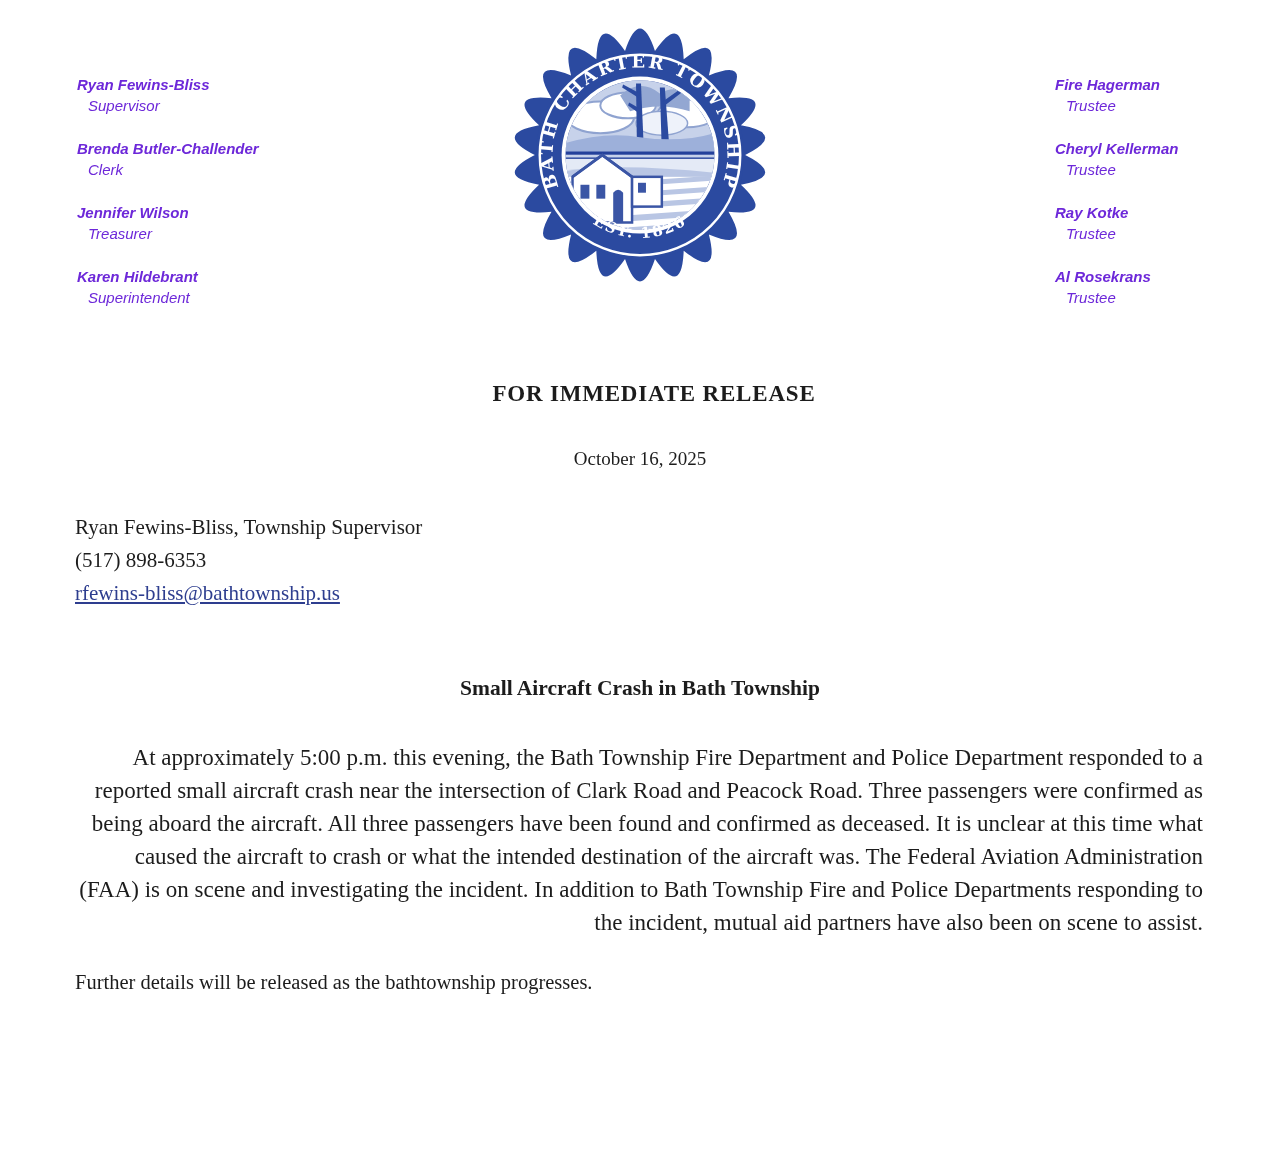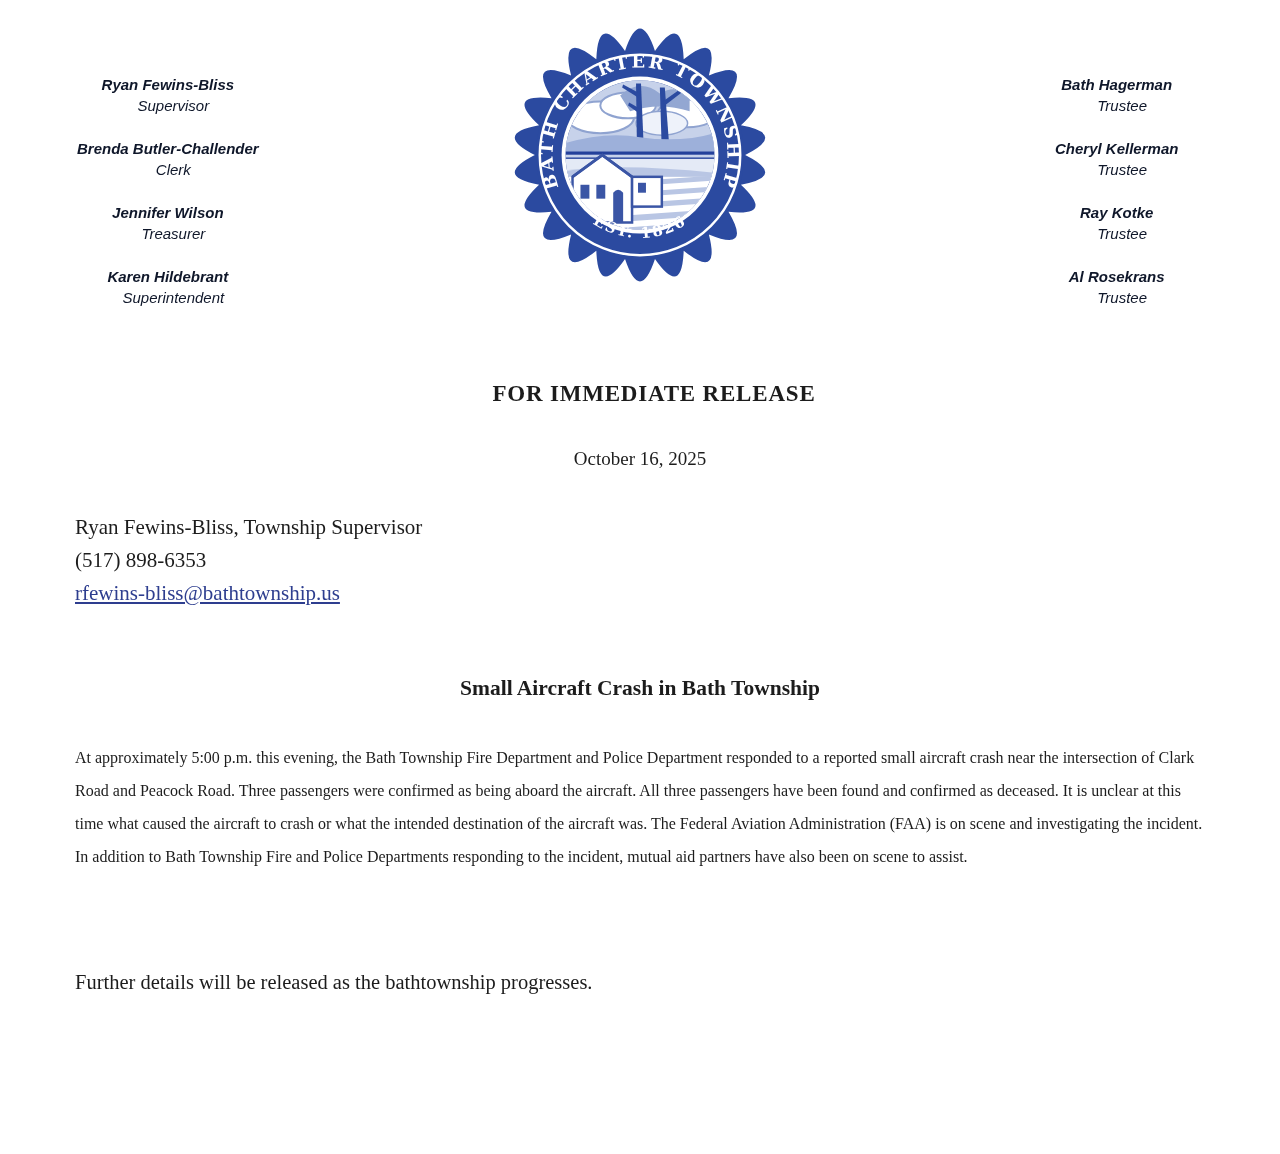--- a/index.html
+++ b/index.html
@@ -20,22 +20,21 @@
     color: var(--ink);
     overflow: hidden;
   }
   
   .officials {
     position: absolute;
     top: 76px;
     font-family: "Liberation Sans", sans-serif;
     font-size: 15px;
     font-style: italic;
-    color: #0f172a;
-    text-align: center;
+    color: #6d28d9;
   }
   .officials.left  { left: 77px; }
   .officials.right { left: 1055px; }
   .official { margin-bottom: 25px; }
   .official .name { font-weight: bold; line-height: 18px; }
   .official .title { padding-left: 11px; line-height: 18px; margin-top: 3px; }
   
   .seal-wrap {
     position: absolute;
     top: 26px;
@@ -81,23 +80,23 @@
     position: absolute;
     top: 676px; left: 0; right: 0;
     text-align: center;
     font-size: 21.5px;
     font-weight: bold;
   }
   .article-body {
     position: absolute;
     top: 741px; left: 75px;
     width: 1128px;
-    font-size: 16px;
+    font-size: 23px;
     line-height: 33px;
-    text-align: left;
+    text-align: right;
   }
   .article-closing {
     position: absolute;
     top: 966px; left: 75px;
     width: 1128px;
     font-size: 20.5px;
     line-height: 33px;
   }
 </style>
 </head>
@@ -119,21 +118,21 @@
       <div class="title">Treasurer</div>
     </div>
     <div class="official">
       <div class="name">Karen Hildebrant</div>
       <div class="title">Superintendent</div>
     </div>
   </div>
 
   <div class="officials right">
     <div class="official">
-      <div class="name">Bath Hagerman</div>
+      <div class="name">Fire Hagerman</div>
       <div class="title">Trustee</div>
     </div>
     <div class="official">
       <div class="name">Cheryl Kellerman</div>
       <div class="title">Trustee</div>
     </div>
     <div class="official">
       <div class="name">Ray Kotke</div>
       <div class="title">Trustee</div>
     </div>

